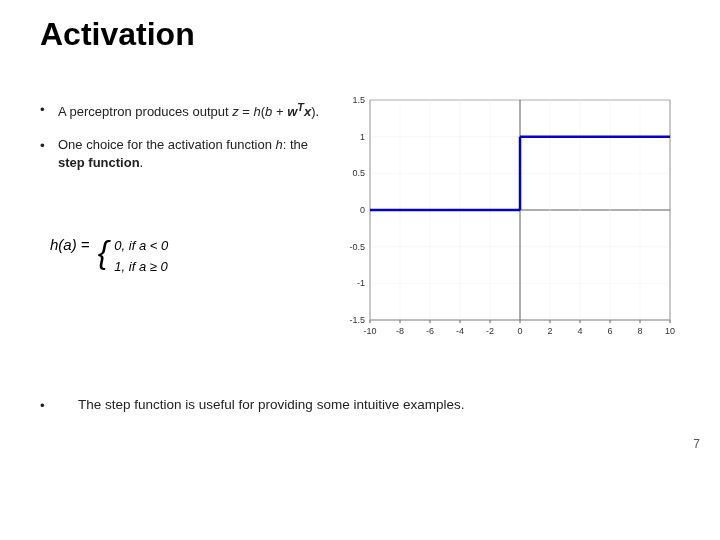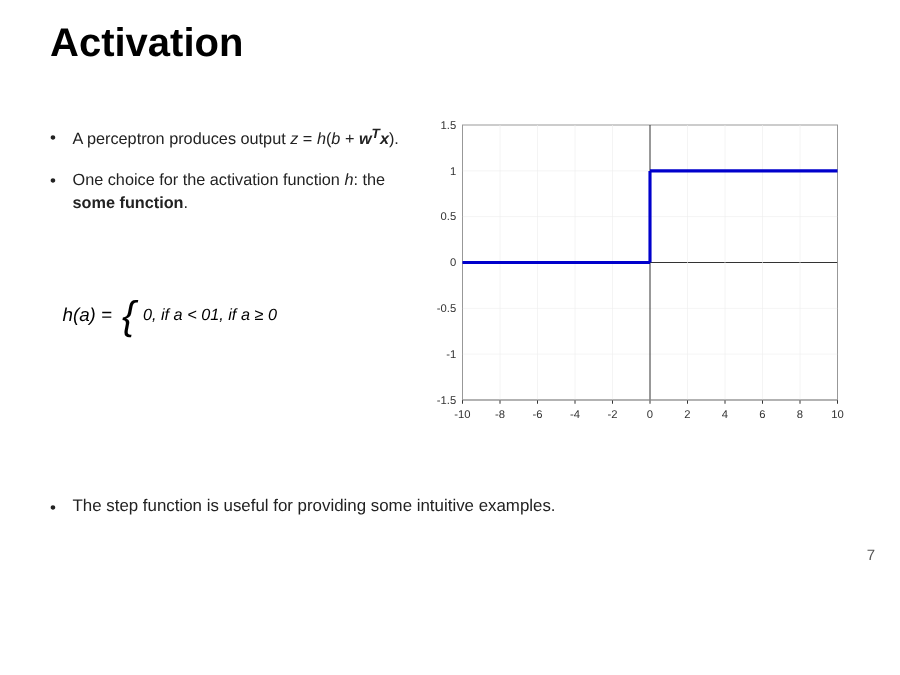--- a/index.html
+++ b/index.html
@@ -96,42 +96,42 @@
     }
 
     svg.chart-svg {
       width: 100%;
       height: 100%;
     }
 
     
     .piecewise {
       display: inline-flex;
-      align-items: center;
+      align-items: flex-start;
       font-style: italic;
       font-size: 14px;
       margin-top: 6px;
     }
 
     .piecewise-lhs {
       margin-right: 6px;
       font-style: italic;
       font-size: 15px;
     }
 
     .piecewise-brace {
       font-size: 32px;
       line-height: 1;
       margin-right: 6px;
       font-weight: 200;
     }
 
     .piecewise-cases {
       display: flex;
-      flex-direction: row;
+      flex-direction: column;
       justify-content: center;
       font-size: 13px;
       line-height: 1.6;
     }
 
     .bold-italic {
       font-weight: bold;
       font-style: italic;
     }
 
@@ -159,21 +159,21 @@
       <div class="bullet">
         <span class="bullet-dot">•</span>
         <span class="bullet-text">
           A perceptron produces output <span style="font-style:italic;">z</span> = <span style="font-style:italic;">h</span>(<span style="font-style:italic;">b</span> + <span class="bold-italic">w</span><sup style="font-style:italic;font-weight:bold;">T</sup><span class="bold-italic">x</span>).
         </span>
       </div>
 
       <div class="bullet">
         <span class="bullet-dot">•</span>
         <span class="bullet-text">
-          One choice for the activation function <span style="font-style:italic;">h</span>: the <strong>some function</strong>.
+          One choice for the activation function <span style="font-style:italic;">h</span>: the <strong>step function</strong>.
         </span>
       </div>
 
       <div class="formula-box" style="margin-top: 10px; left: 10px;">
         <div class="piecewise">
           <span class="piecewise-lhs" style="font-style:italic; margin-right:8px;"><i>h</i>(<i>a</i>) =</span>
           <span class="piecewise-brace">{</span>
           <div class="piecewise-cases">
             <span>0, if a &lt; 0</span>
             <span>1, if a ≥ 0</span>
@@ -241,20 +241,20 @@
         <line x1="280" y1="230" x2="280" y2="233" stroke="#333" stroke-width="0.8"></line>
         <line x1="310" y1="230" x2="310" y2="233" stroke="#333" stroke-width="0.8"></line>
         <line x1="340" y1="230" x2="340" y2="233" stroke="#333" stroke-width="0.8"></line>
 
         <line x1="40" y1="230" x2="340" y2="230" stroke="#999" stroke-width="0.8"></line>
       </svg>
     </div>
 
     <div class="bottom-bullet" style="bottom: 5px;">
       <span class="bullet-dot">•</span>
-      <span style="margin-left:0;">The step function is useful for providing some intuitive examples.</span>
+      <span style="margin-left:20px;">The step function is useful for providing some intuitive examples.</span>
     </div>
 
   </div>
 
   <div class="slide-number">7</div>
 
 </div>
 
 </body></html>

